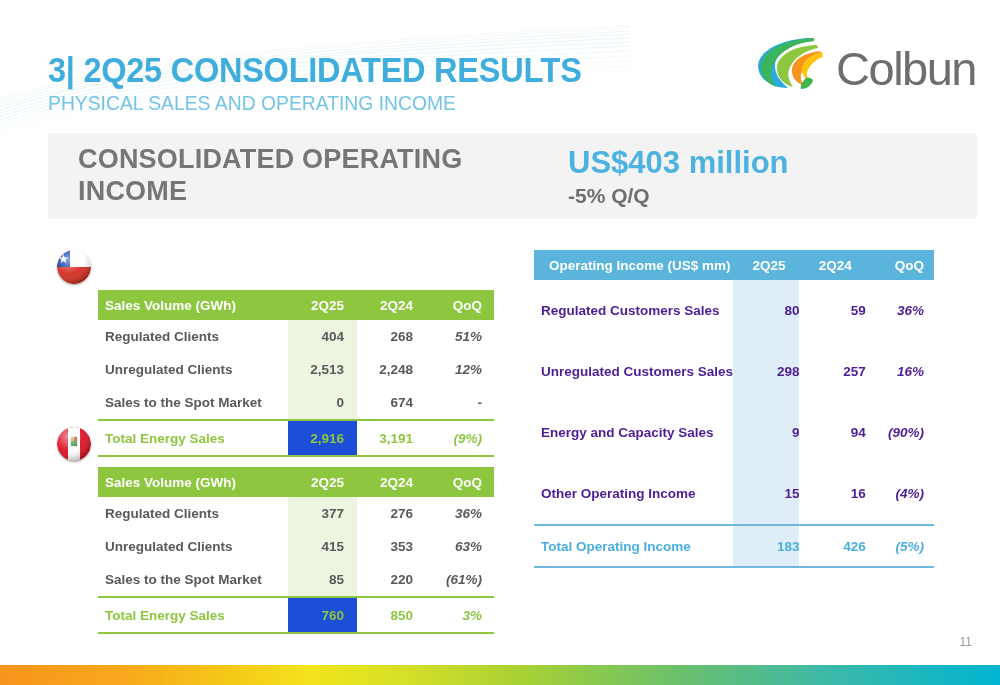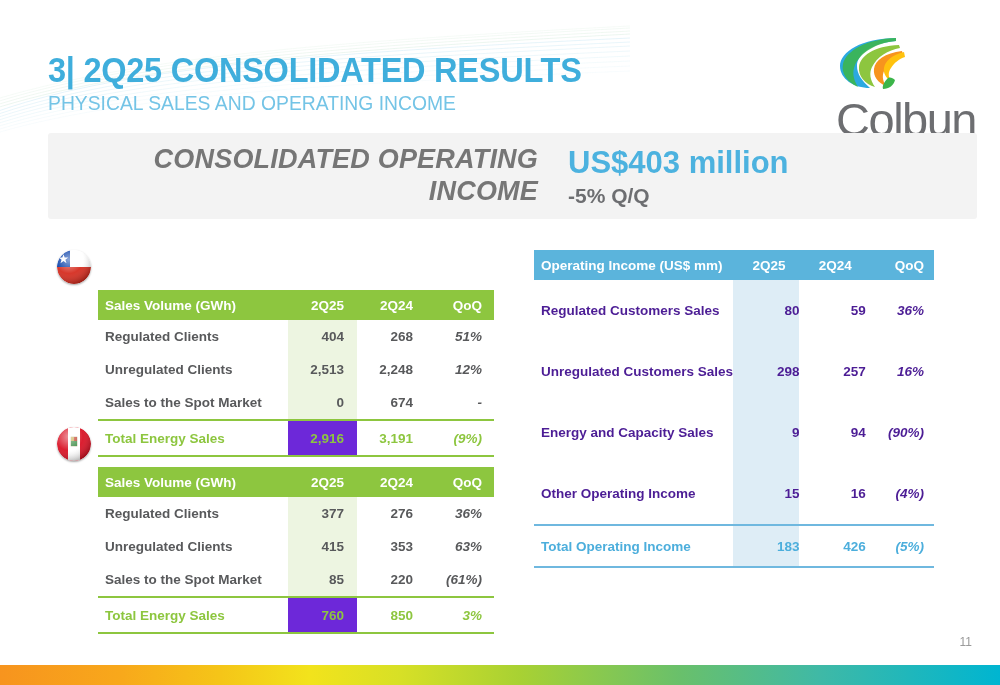--- a/index.html
+++ b/index.html
@@ -56,23 +56,22 @@
     transform: scaleX(0.92);
     transform-origin: left center;
   }
 
   
   #logo {
     position: absolute;
     right: 24px;
     top: 32px;
     display: flex;
-    align-items: flex-start;
+    align-items: flex-end;
     gap: 4px;
-    flex-direction: column;
   }
   #logo-wordmark {
     font-size: 47px;
     color: #6D6E71;
     letter-spacing: -1.5px;
     line-height: 47px;
     font-weight: normal;
   }
 
   
@@ -83,28 +82,27 @@
     width: 929px;
     height: 86px;
     background: #F3F3F3;
     border-radius: 3px;
   }
   #banner-left {
     position: absolute;
     left: 30px;
     top: 10px;
     width: 460px;
-    text-align: right;
+    text-align: left;
     font-family: "Liberation Sans Narrow", "Liberation Sans", sans-serif;
     font-size: 27px;
     font-weight: bold;
     color: #767676;
     line-height: 32px;
     letter-spacing: 0.2px;
-    font-style: italic;
   }
   #banner-right {
     position: absolute;
     left: 520px;
     top: 12px;
     width: 390px;
     text-align: left;
   }
   #banner-value {
     font-family: "Liberation Sans Narrow", "Liberation Sans", sans-serif;
@@ -156,32 +154,32 @@
   .tbl-green tbody td.num { text-align: right; padding-right: 13px; padding-left: 6px; }
   .tbl-green tbody td.qoq { text-align: right; padding-right: 12px; font-style: italic; }
   .tbl-green td.c1 { background: #EDF5E1; }
 
   .tbl-green tr.total td {
     color: #8DC63F;
     border-top: 2px solid #8DC63F;
     border-bottom: 2px solid #8DC63F;
     height: 34px;
   }
-  .tbl-green tr.total td.c1 { background: #6d28d9; }
+  .tbl-green tr.total td.c1 { background: #1d4ed8; }
 
   
   #tbl-income { width: 400px; }
   #tbl-income thead th {
     background: #5BB4DC;
     color: #ffffff;
     font-weight: bold;
     height: 30px;
     font-size: 13.5px;
   }
-  #tbl-income thead th.lbl { text-align: left;  padding-left: 7px; }
+  #tbl-income thead th.lbl { text-align: left;  padding-left: 15px; }
   #tbl-income thead th.num { text-align: right; padding-right: 14px; width: 54px; }
   #tbl-income thead th.qoq { text-align: right; padding-right: 10px; width: 60px; }
 
   #tbl-income tbody td {
     height: 61px;
     color: #4c1d95;
     font-weight: bold;
     font-size: 13.5px;
   }
   #tbl-income tbody td.lbl { text-align: left; padding-left: 7px; }

